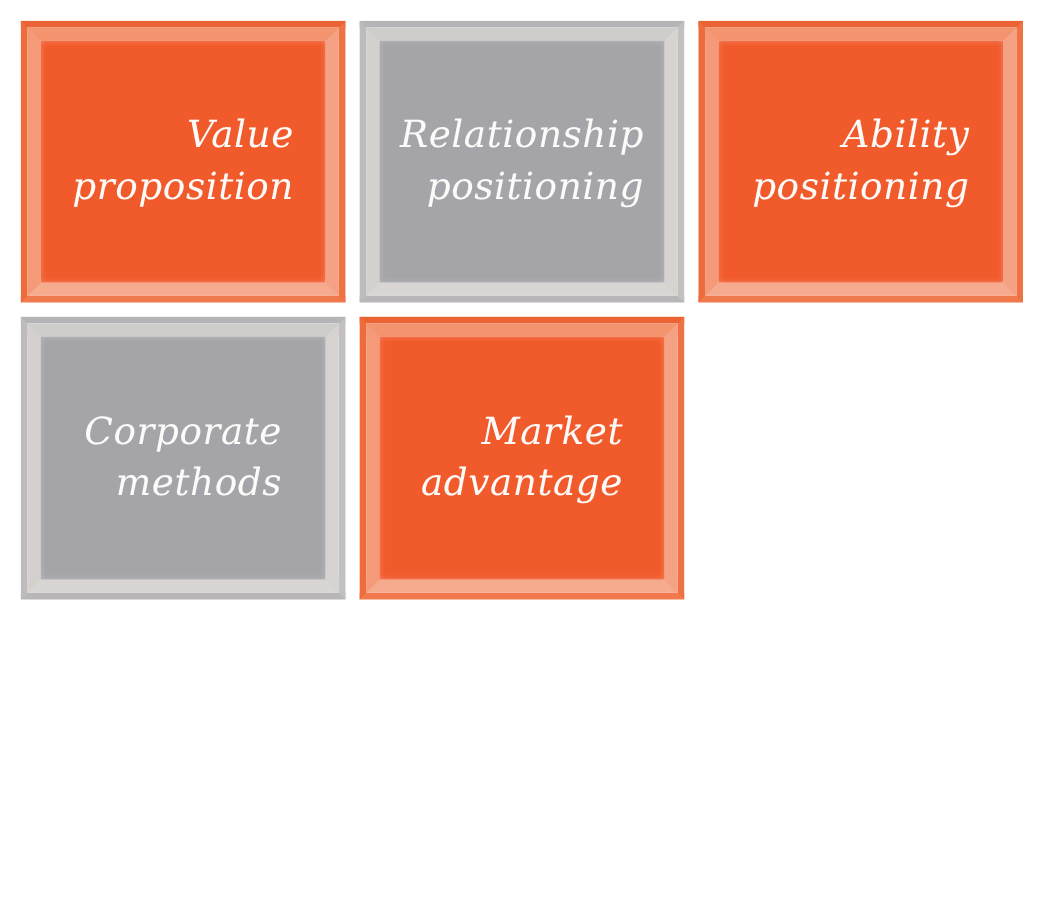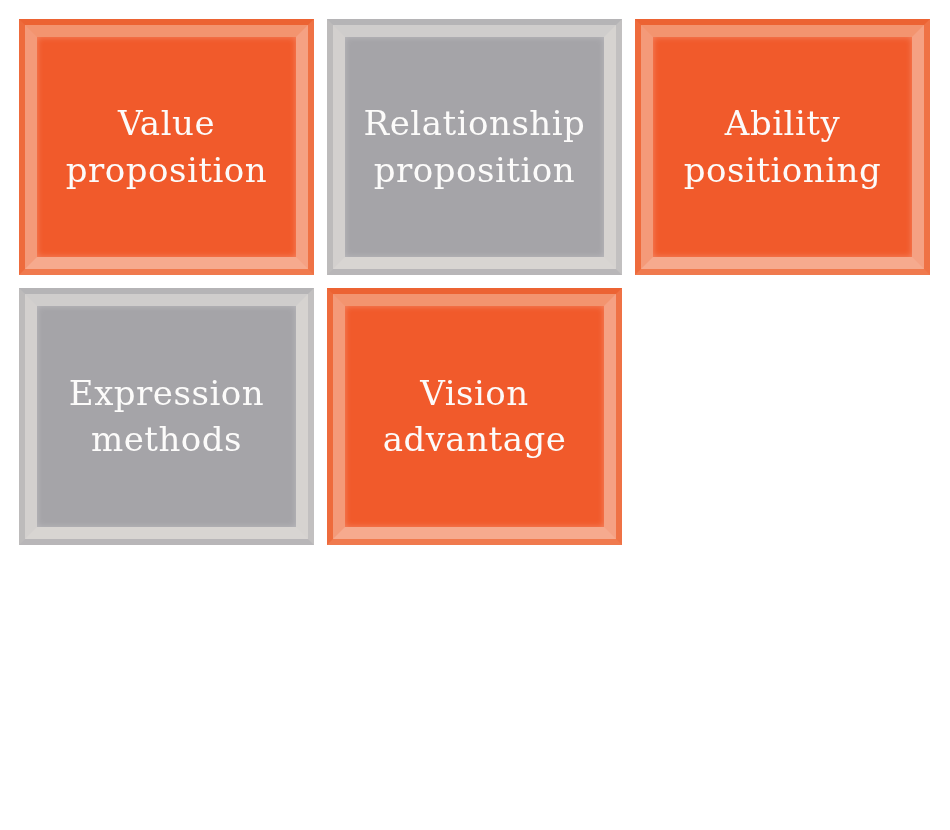--- a/index.html
+++ b/index.html
@@ -45,21 +45,22 @@
     height: 100%;
     border-style: solid;
     border-width: 12px;
   }
   .panel {
     width: 100%;
     height: 100%;
     display: flex;
     align-items: center;
     justify-content: center;
-    text-align: center;
+    text-align: right;
+    font-style: italic;
   }
   .cell.orange .ring-outer { border-color: #ec6333 #ef7245 #f07a4e #ee6b3c; }
   .cell.orange .ring-inner { border-color: #f3946f #f5a183 #f6aa8e #f49a79; }
   .cell.orange .panel {
     background: var(--orange-panel);
     box-shadow: inset 0 0 6px rgba(255,255,255,0.28);
   }
   .cell.gray .ring-outer { border-color: #b5b4b6 #c2c0c0 #b8b6b8 #bdbbbb; }
   .cell.gray .ring-inner { border-color: #cfcdcc #d6d3d0 #d8d5d2 #d3d0ce; }
   .cell.gray .panel {
@@ -90,57 +91,57 @@
           </div>
         </div>
       </div>
     </div>
 
     <div class="cell gray">
       <div class="ring-outer">
         <div class="ring-inner">
           <div class="panel">
             <span class="label">Relationship
-proposition</span>
+positioning</span>
           </div>
         </div>
       </div>
     </div>
 
     <div class="cell orange">
       <div class="ring-outer">
         <div class="ring-inner">
           <div class="panel">
             <span class="label">Ability
 positioning</span>
           </div>
         </div>
       </div>
     </div>
 
     <div class="cell gray">
       <div class="ring-outer">
         <div class="ring-inner">
           <div class="panel">
-            <span class="label">Expression
+            <span class="label">Corporate
 methods</span>
           </div>
         </div>
       </div>
     </div>
 
 
 
 
 
     <div class="cell orange">
       <div class="ring-outer">
         <div class="ring-inner">
           <div class="panel">
-            <span class="label">Vision
+            <span class="label">Market
 advantage</span>
           </div>
         </div>
       </div>
     </div>
 
   </div>
 </div>
 
 </body></html>

